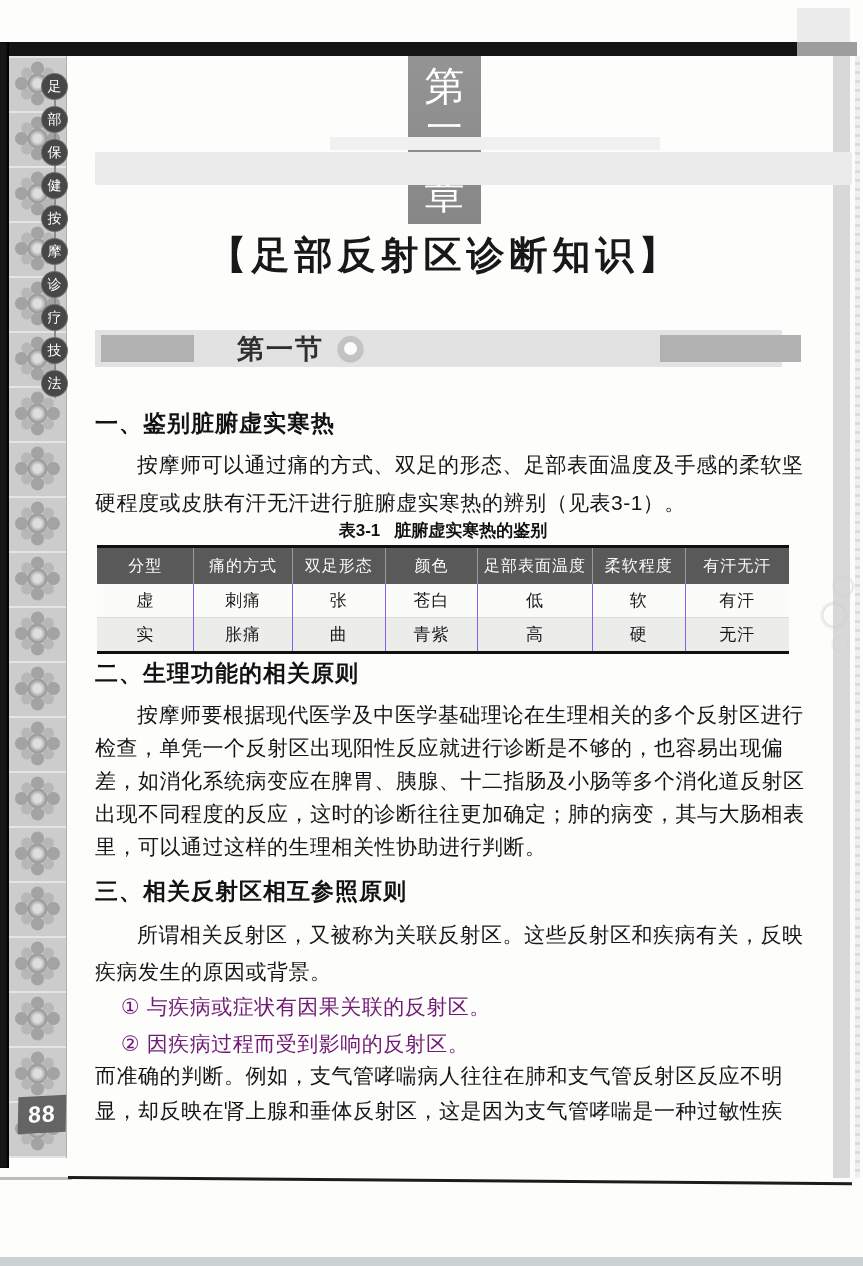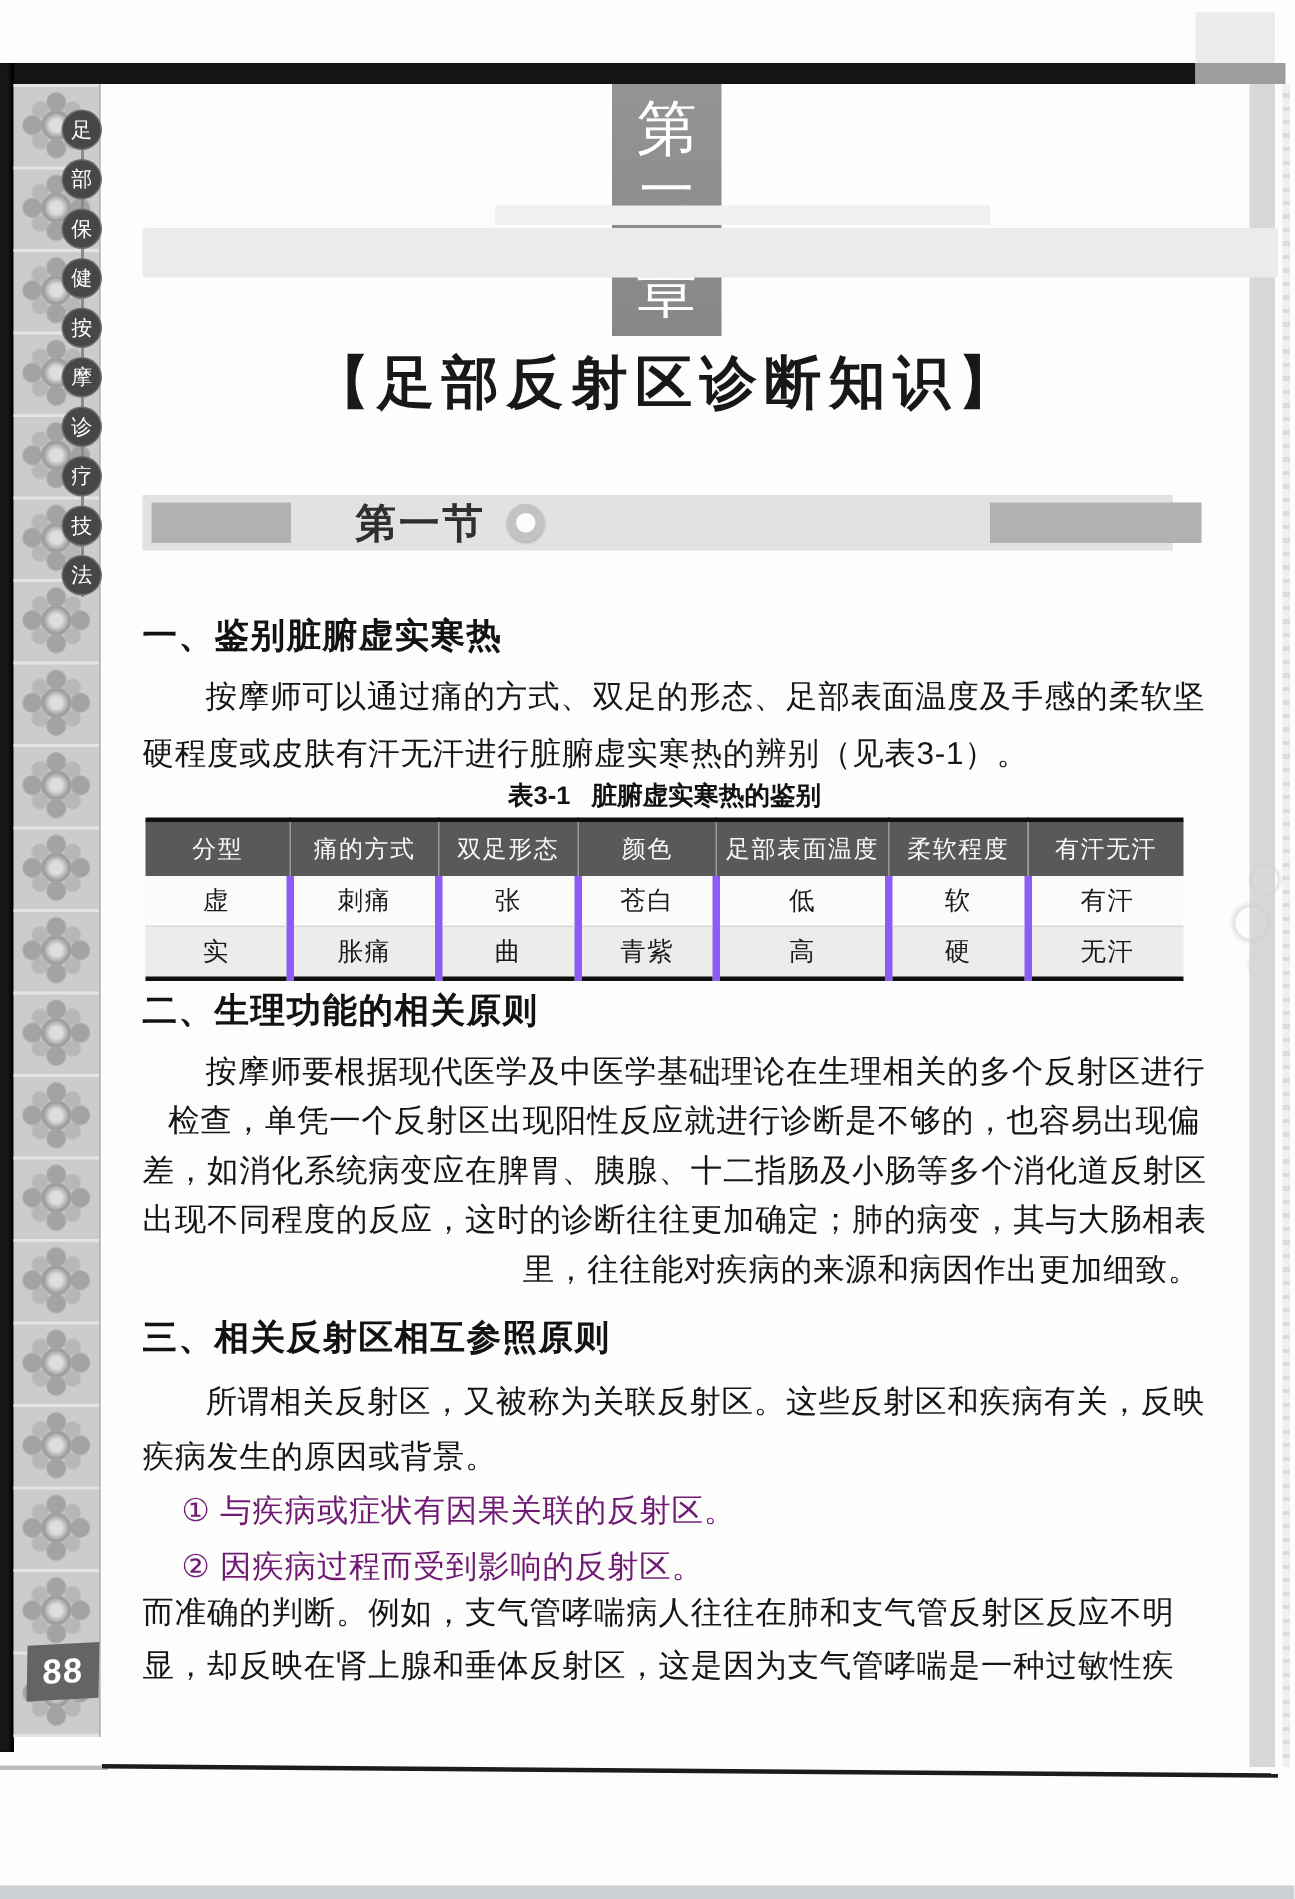--- a/index.html
+++ b/index.html
@@ -72,37 +72,37 @@
   .band-content{position:absolute;left:142px;top:0;height:37px;display:flex;align-items:center;gap:14px;}
   .band-part,.band-title{font-weight:bold;font-size:27px;color:#2f2f2f;letter-spacing:2px;white-space:nowrap;}
   .donut{width:13px;height:13px;border-radius:50%;background:#fcfcfc;border:6px solid #c3c3c3;
       box-shadow:0 1px 2px rgba(0,0,0,.25);}
 
   
   .h-num{left:95px;width:700px;font-weight:bold;font-size:23px;color:#121212;letter-spacing:1px;white-space:nowrap;}
   .para{left:95px;width:705px;font-size:21px;color:#151515;letter-spacing:.5px;}
   .line{white-space:nowrap;}
   .lh38 .line{line-height:38px;height:38px;}
-  .lh33 .line{line-height:33px;height:33px;text-align:right;}
+  .lh33 .line{line-height:33px;height:33px;}
   .lh37 .line{line-height:37px;height:37px;}
   .lh35 .line{line-height:35px;height:35px;}
   .indent{text-indent:42px;}
   .list-item{left:121px;width:660px;font-size:21px;color:#701a75;white-space:nowrap;letter-spacing:.5px;}
 
   
   .tbl-caption{left:97px;top:519px;width:692px;text-align:center;font-weight:bold;
       font-size:17px;color:#111;}
   .cap-gap{display:inline-block;width:14px;}
   table.datatable{position:absolute;left:97px;top:545px;width:692px;border-collapse:collapse;
       table-layout:fixed;border-top:3px solid #101010;border-bottom:3px solid #101010;}
   table.datatable th{background:#595959;color:#fafafa;font-weight:normal;font-size:16px;
       height:34px;border-left:1px solid #9a9a9a;letter-spacing:1px;}
   table.datatable th:first-child{border-left:none;}
   table.datatable td{font-size:17px;color:#1a1a1a;text-align:center;height:31px;
-      border-left:5px solid #8b5cf6;letter-spacing:1px;}
+      border-left:1px solid #8b5cf6;letter-spacing:1px;}
   table.datatable td:first-child{border-left:none;}
   tr.row-a td{background:#fbfbfa;}
   tr.row-b td{background:#ececeb;border-top:1px solid #d9d9d9;}
   col.c1{width:14%;}col.c2{width:14.2%;}col.c3{width:13.5%;}col.c4{width:13.3%;}
   col.c5{width:16.6%;}col.c6{width:13.4%;}col.c7{width:15%;}
 </style>
 </head>
 <body>
 
 <div class="abs top-bar"></div>
@@ -201,21 +201,21 @@
     </tr>
   </tbody>
 </table>
 
 <div class="abs h-num" style="top:658px">二、生理功能的相关原则</div>
 <div class="abs para lh33" style="top:698px">
   <div class="line indent">按摩师要根据现代医学及中医学基础理论在生理相关的多个反射区进行</div>
   <div class="line">检查，单凭一个反射区出现阳性反应就进行诊断是不够的，也容易出现偏</div>
   <div class="line">差，如消化系统病变应在脾胃、胰腺、十二指肠及小肠等多个消化道反射区</div>
   <div class="line">出现不同程度的反应，这时的诊断往往更加确定；肺的病变，其与大肠相表</div>
-  <div class="line">里，往往能对疾病的来源和病因作出更加细致。</div>
+  <div class="line">里，可以通过这样的生理相关性协助进行判断。</div>
 </div>
 
 <div class="abs h-num" style="top:876px">三、相关反射区相互参照原则</div>
 <div class="abs para lh37" style="top:916px">
   <div class="line indent">所谓相关反射区，又被称为关联反射区。这些反射区和疾病有关，反映</div>
   <div class="line">疾病发生的原因或背景。</div>
 </div>
 <div class="abs list-item" style="top:993px">① 与疾病或症状有因果关联的反射区。</div>
 <div class="abs list-item" style="top:1030px">② 因疾病过程而受到影响的反射区。</div>
 <div class="abs para lh35" style="top:1058px">

